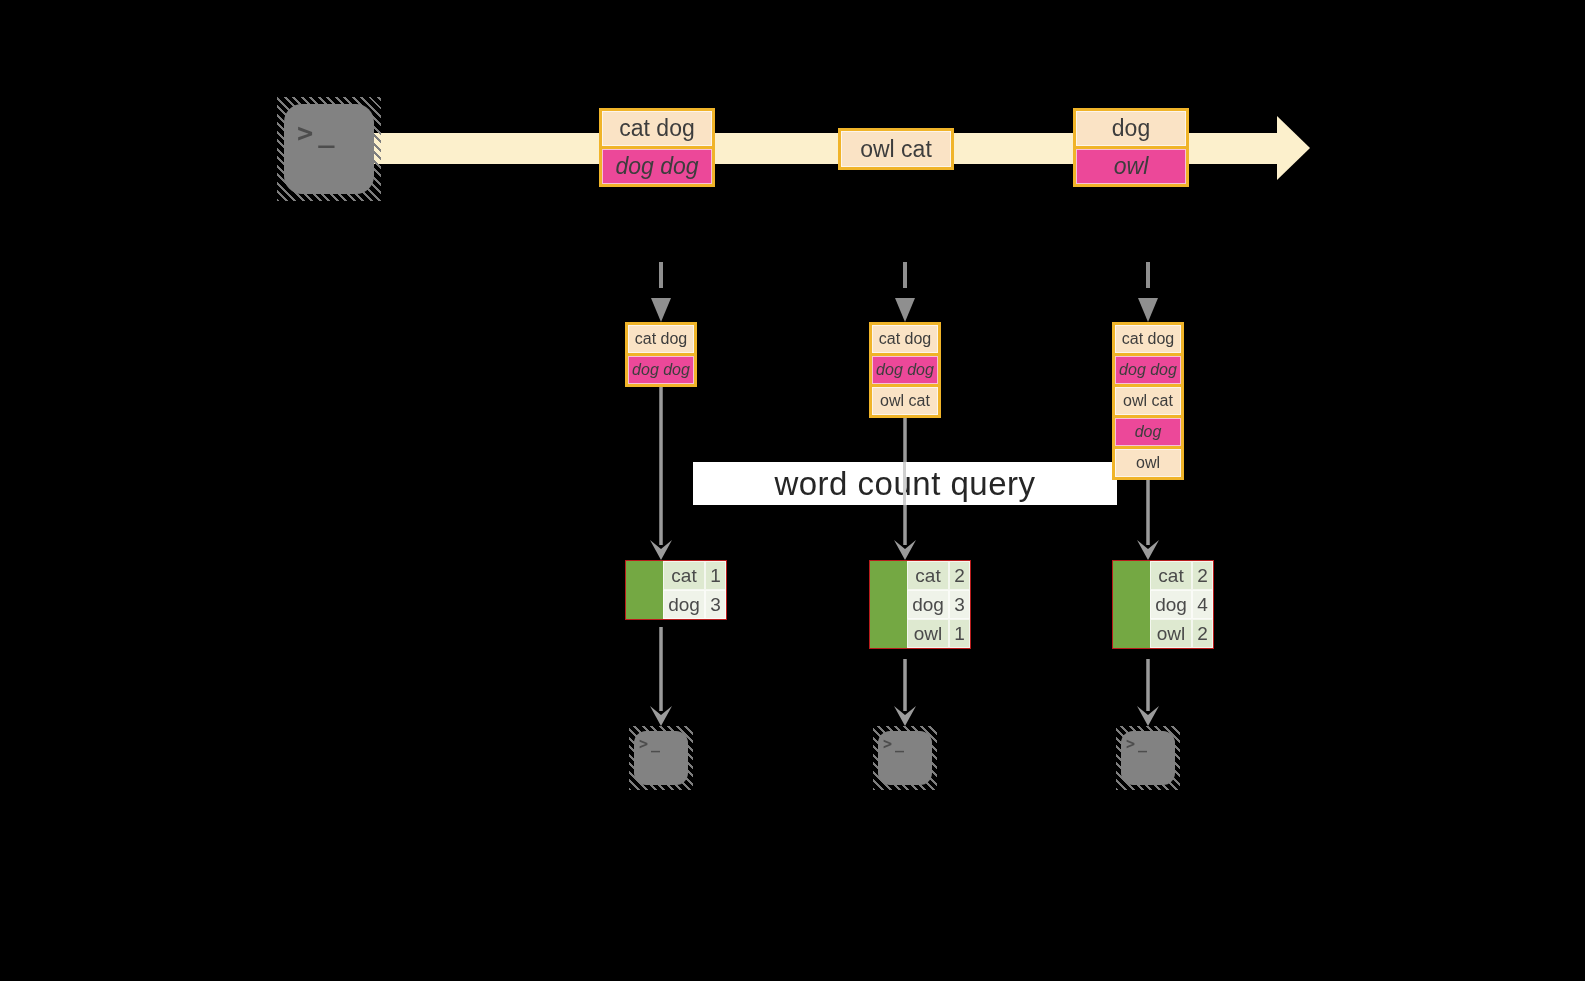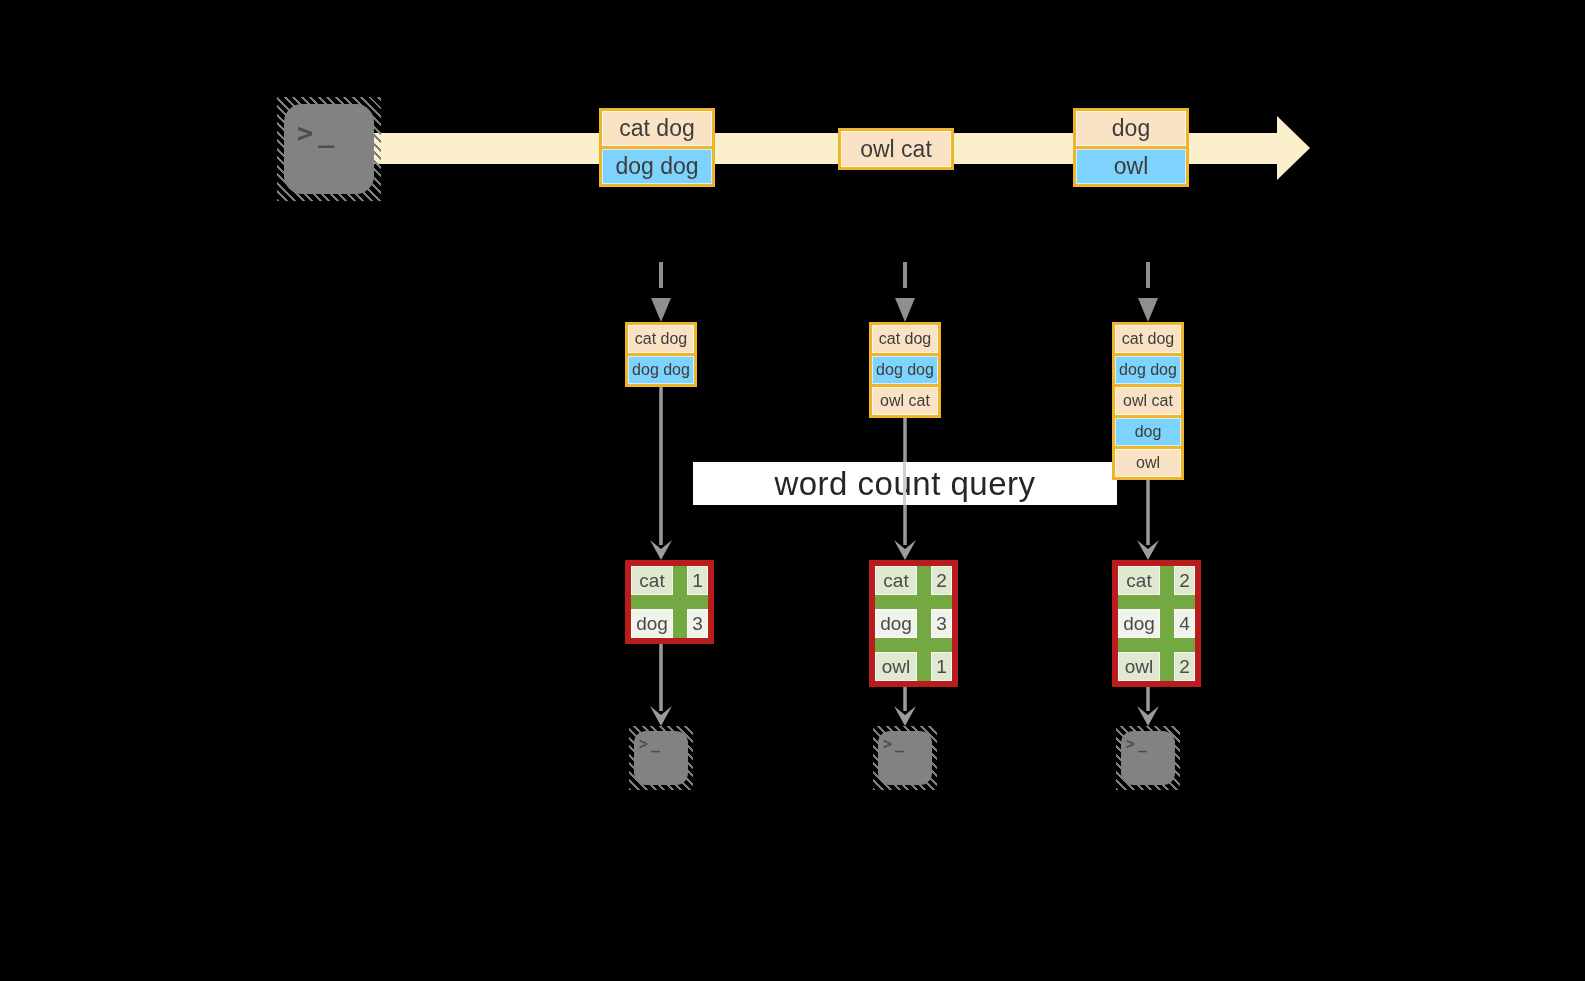--- a/index.html
+++ b/index.html
@@ -13,25 +13,25 @@
              border-left:33px solid #FCF0CC;}
 
   
   .ebox,.stack{position:absolute;border:3px solid #F0B429;background:#F0B429;
                display:flex;flex-direction:column;gap:3px;z-index:3;}
   .ebox .cell{width:110px;height:35px;font-size:23px;}
   .stack .cell{width:66px;height:28px;font-size:16px;}
   .cell{display:flex;align-items:center;justify-content:center;
         box-shadow:inset 0 0 0 1px rgba(255,255,255,.65);}
   .cell-a{background:#FAE3C5;}
-  .cell-b{background:#7dd3fc;}
+  .cell-b{background:#ec4899;font-style:italic;}
 
   
-  .gtable{position:absolute;border:6px solid #b91c1c;background:#74A843;
-          display:grid;grid-template-columns:42px 21px;gap:14px;z-index:3;}
+  .gtable{position:absolute;border:1px solid #b91c1c;background:#74A843;
+          display:grid;grid-template-columns:42px 21px;gap:0;z-index:3;padding-left:37px;}
   .gcell{height:29px;display:flex;align-items:center;justify-content:center;
          font-size:19px;color:#4a4a4a;box-shadow:inset 0 0 0 1px rgba(255,255,255,.65);}
   .g-a{background:#DEE9D0;}
   .g-b{background:#EFF3E9;}
 
   
   .banner{position:absolute;left:693px;top:462px;width:424px;height:43px;background:#ffffff;
           display:flex;align-items:center;justify-content:center;z-index:2;
           font-size:33px;color:#262626;letter-spacing:.5px;}
   .banner-line{position:absolute;left:903px;top:462px;width:3px;height:43px;background:#cfcfcf;z-index:2;}

